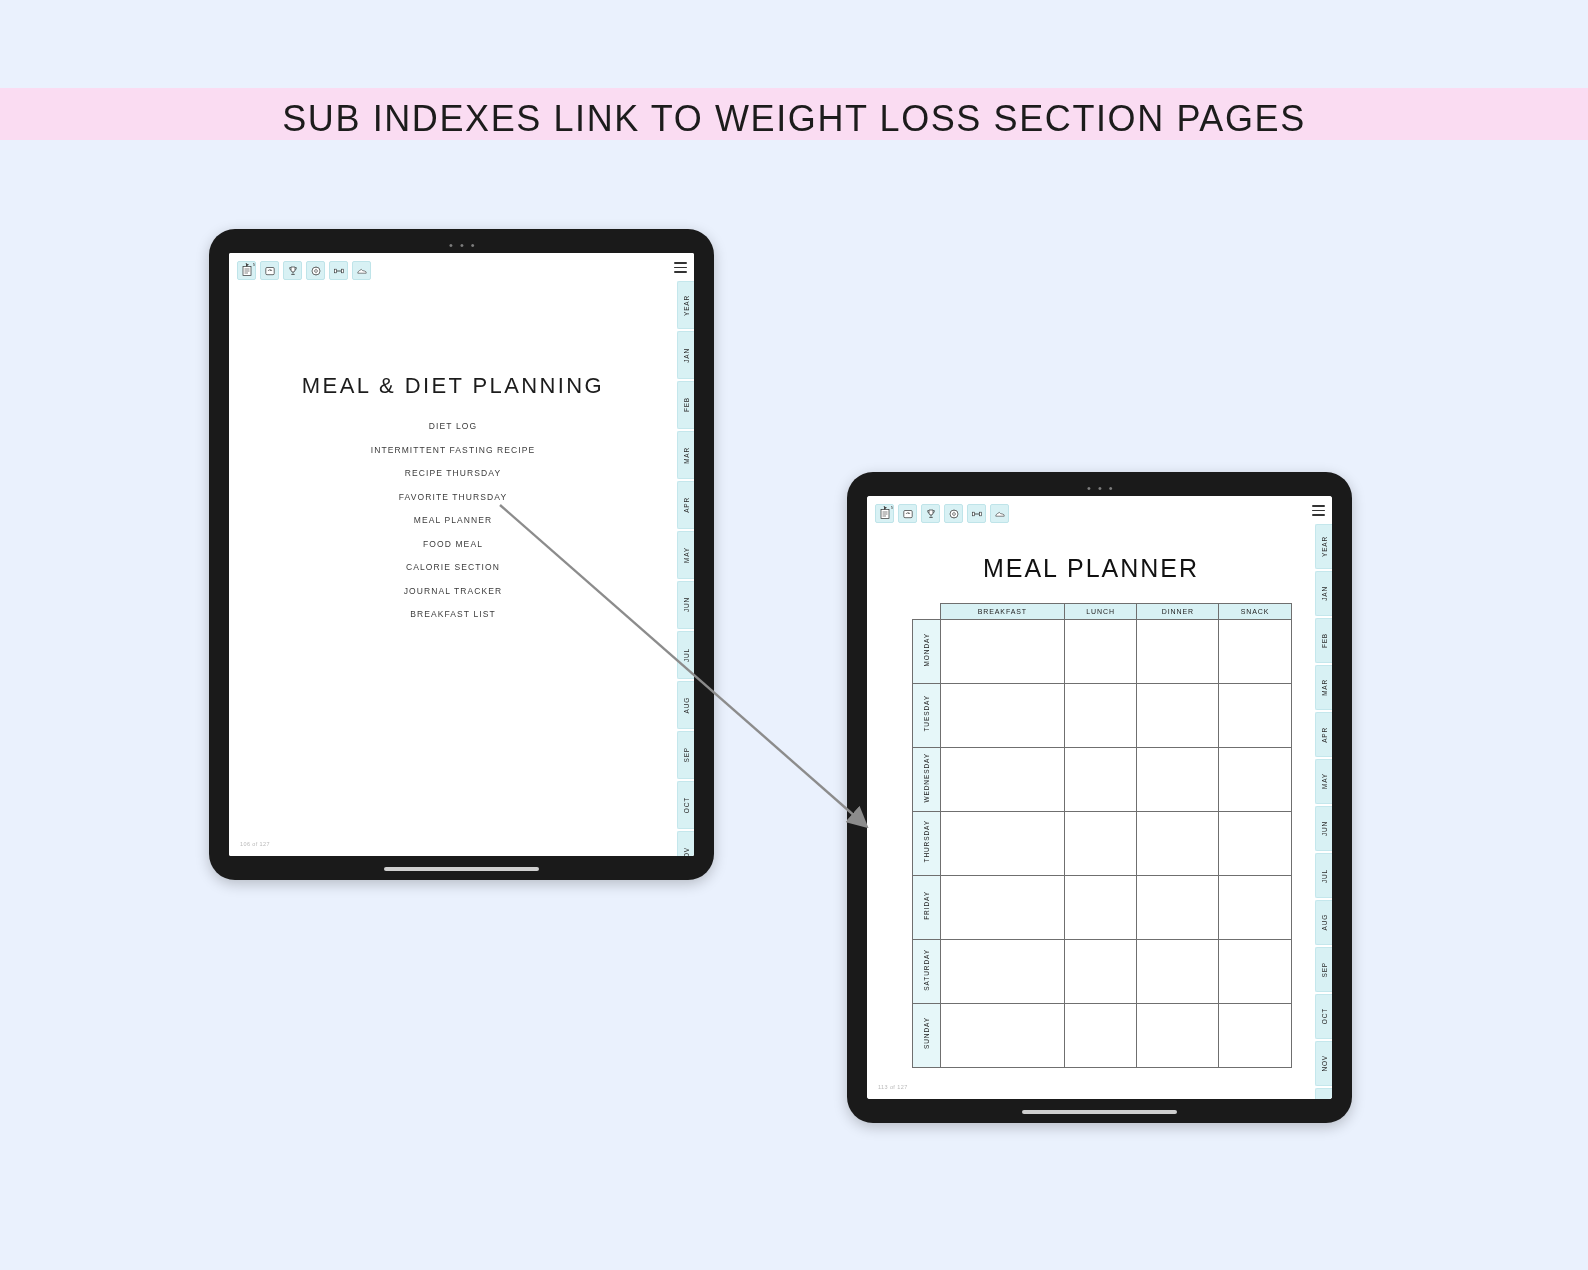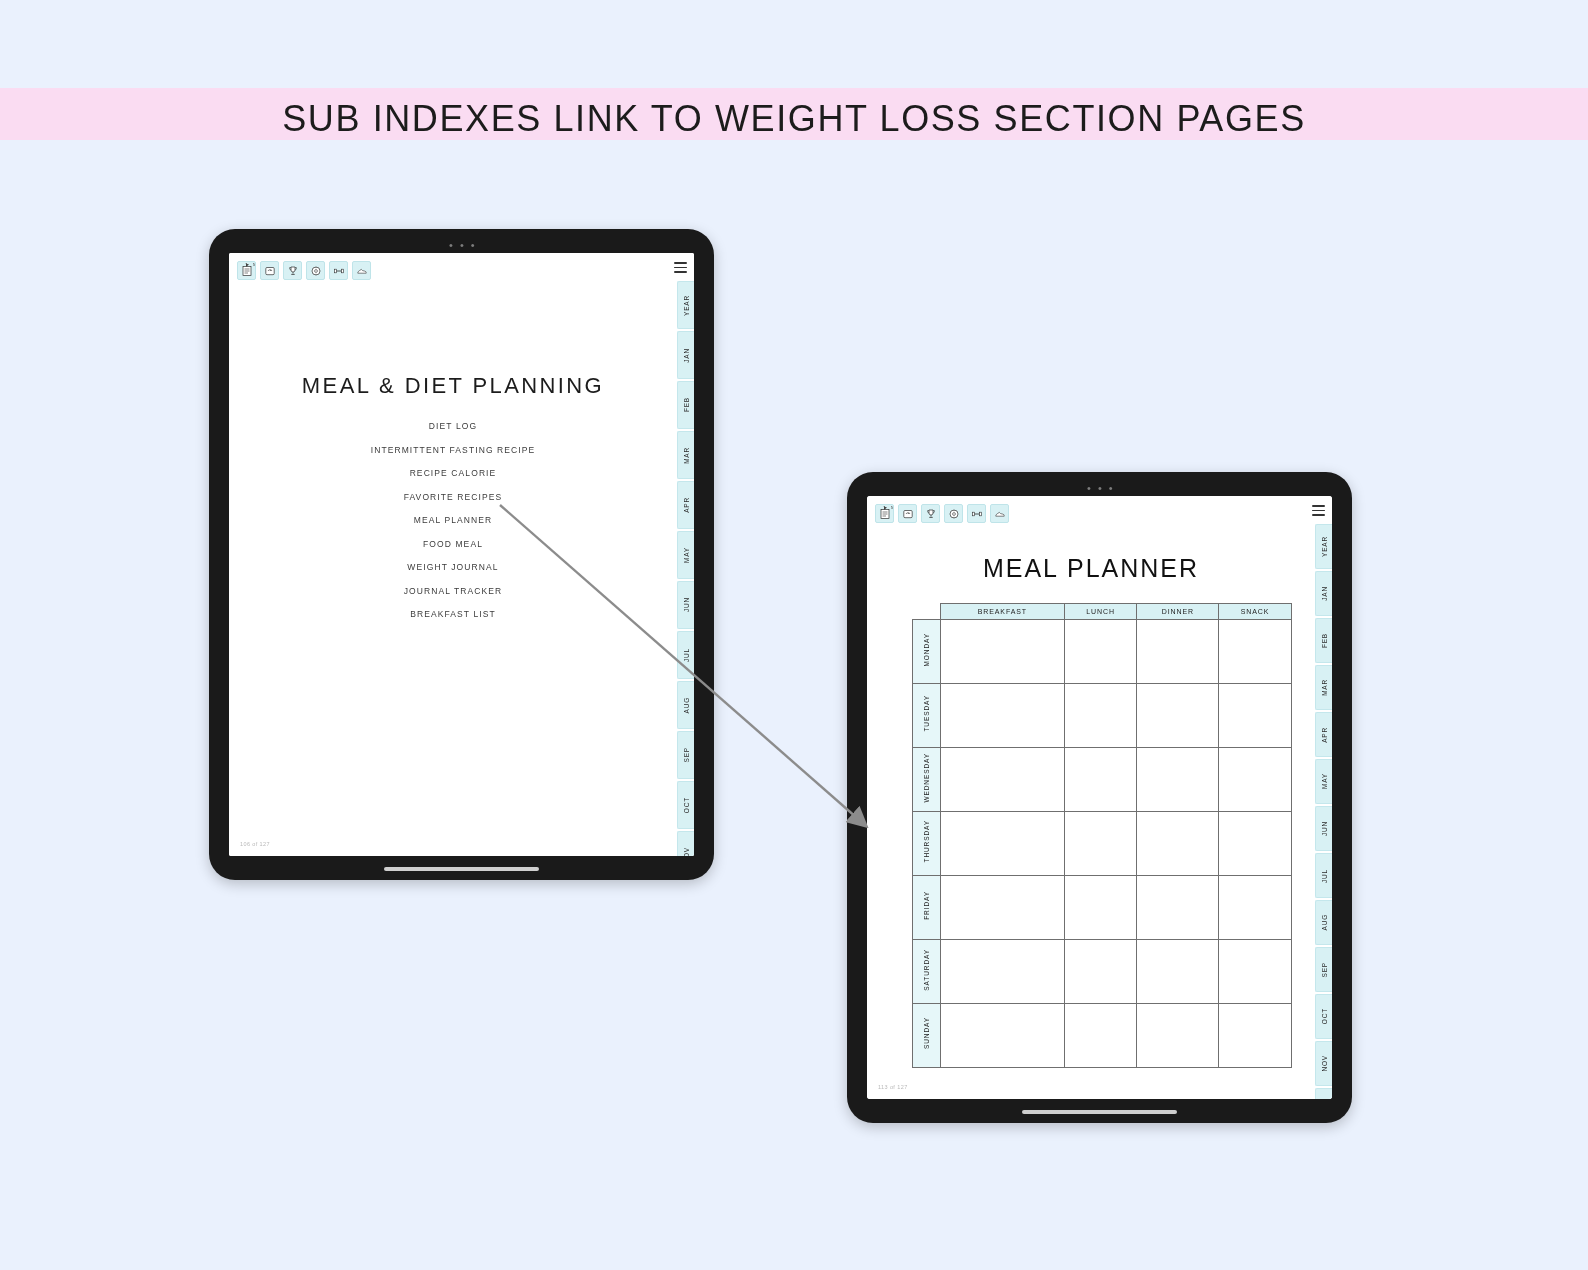--- a/index.html
+++ b/index.html
@@ -379,25 +379,25 @@
         <div class="month-tab">
             <span>NOV</span>
           </div>
 
       </div>
 
       <div class="index-title">MEAL &amp; DIET PLANNING</div>
       <div class="index-list">
         <div class="index-item">DIET LOG</div>
         <div class="index-item">INTERMITTENT FASTING RECIPE</div>
-        <div class="index-item">RECIPE CALORIE</div>
-        <div class="index-item">FAVORITE RECIPES</div>
+        <div class="index-item">RECIPE THURSDAY</div>
+        <div class="index-item">FAVORITE THURSDAY</div>
         <div class="index-item">MEAL PLANNER</div>
         <div class="index-item">FOOD MEAL</div>
-        <div class="index-item">WEIGHT JOURNAL</div>
+        <div class="index-item">CALORIE SECTION</div>
         <div class="index-item">JOURNAL TRACKER</div>
         <div class="index-item">BREAKFAST LIST</div>
       </div>
       <div class="page-footer">106 of 127</div>
     </div>
   </div>
   <div class="home-bar"></div>
 </div>
 
 <div class="tablet" id="tablet-planner">

